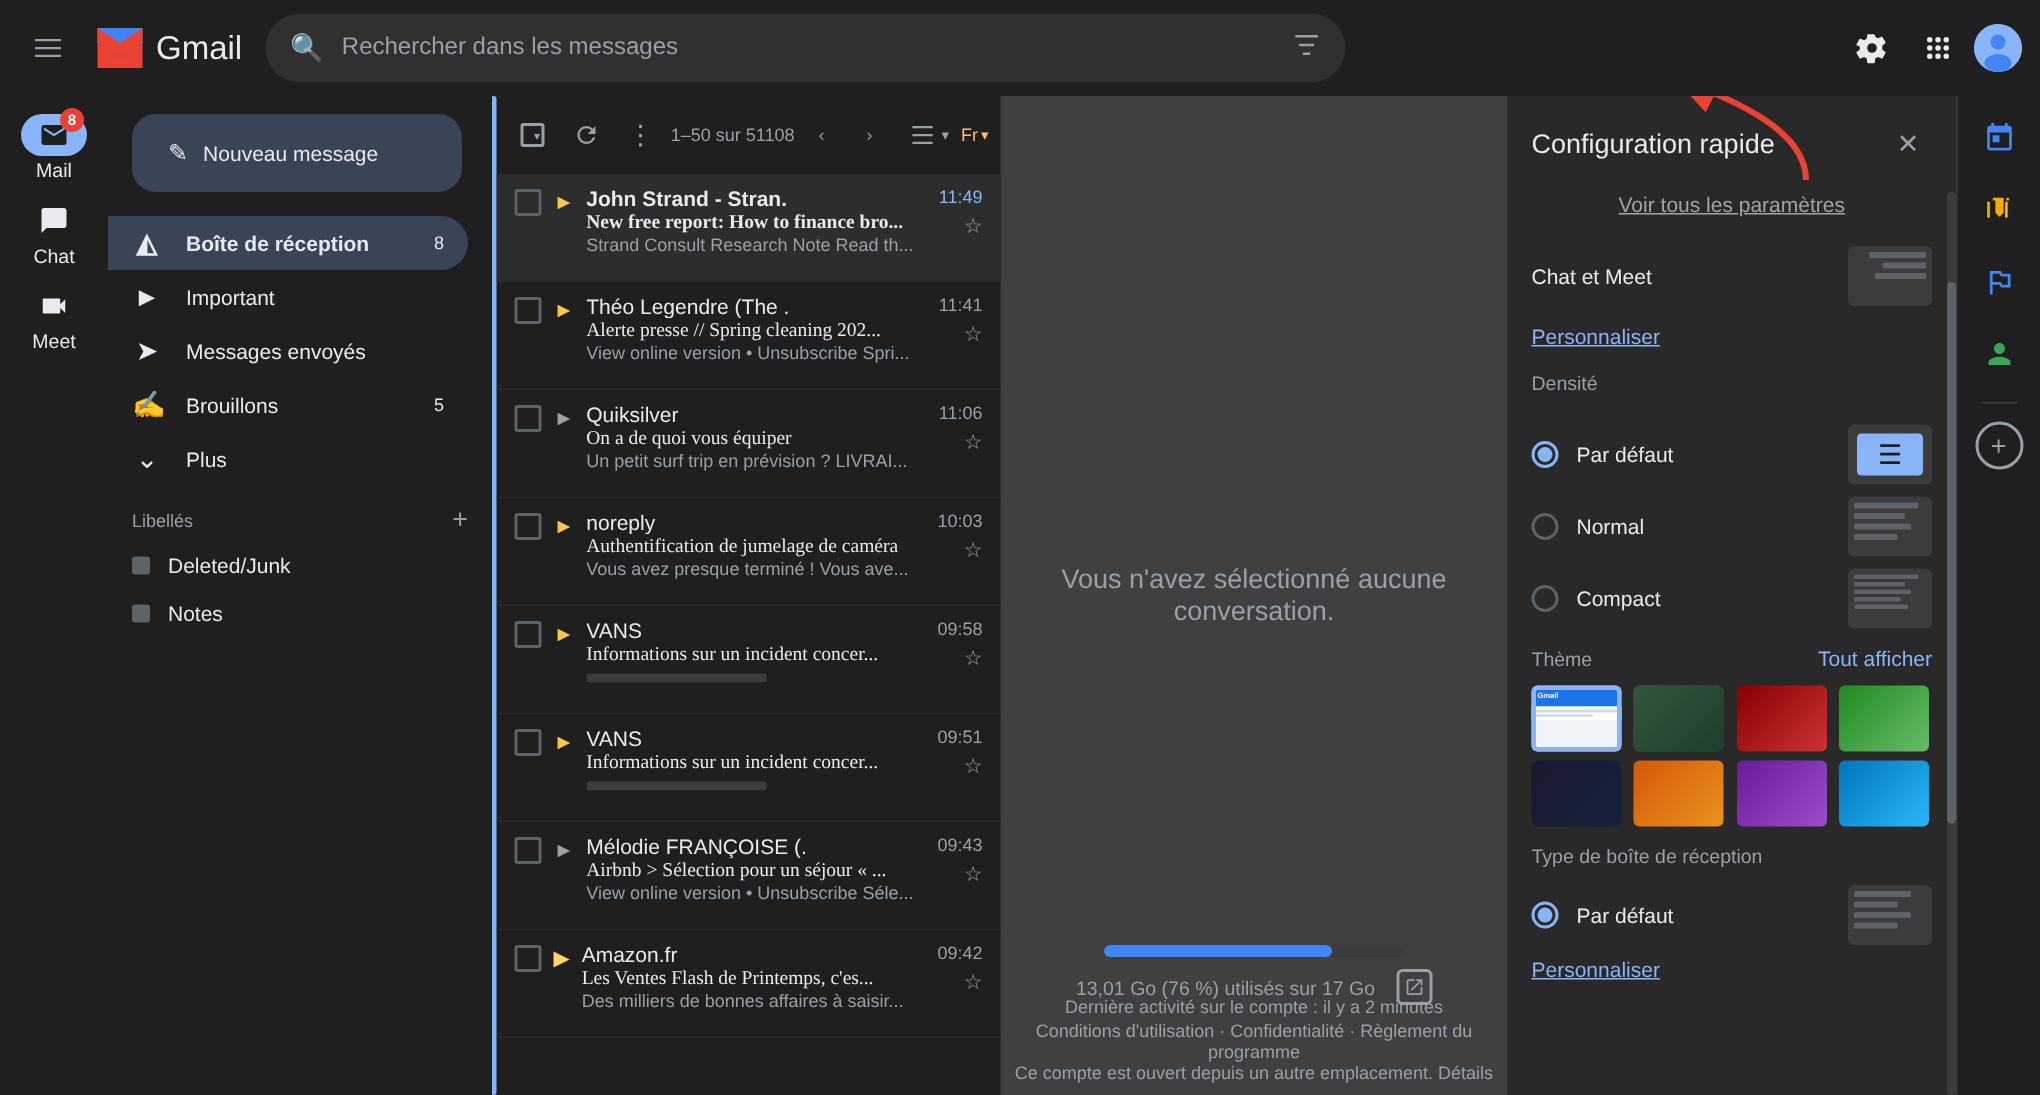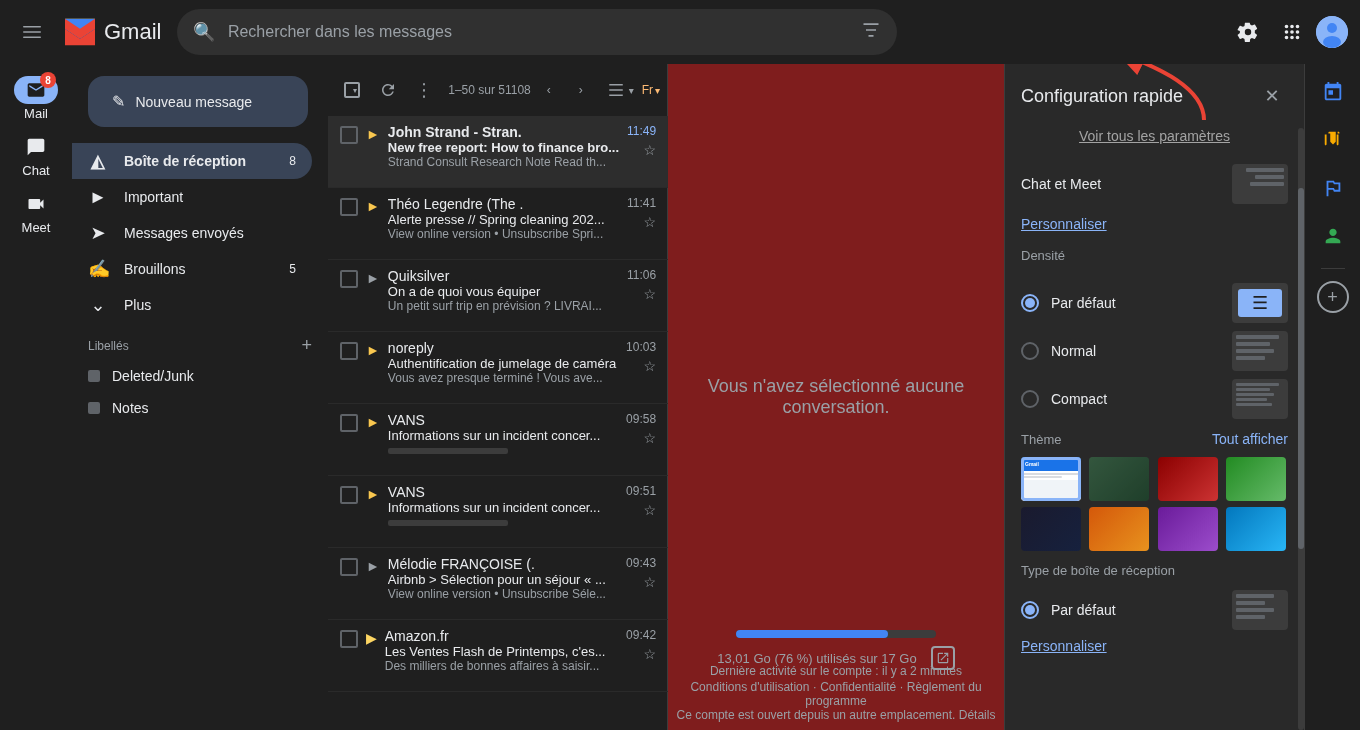--- a/index.html
+++ b/index.html
@@ -51,30 +51,30 @@
     .pagination { margin-left: auto; display: flex; align-items: center; gap: 4px; font-size: 12px; color: #9aa0a6; }
     .pagination-btn { width: 28px; height: 28px; border-radius: 50%; display: flex; align-items: center; justify-content: center; cursor: pointer; color: #9aa0a6; }
     .view-options { display: flex; align-items: center; gap: 4px; color: #9aa0a6; font-size: 12px; margin-left: 8px; }
     .blue-left-bar { width: 3px; background: #8ab4f8; border-radius: 0 2px 2px 0; }
     .email-item { display: flex; align-items: flex-start; padding: 8px 12px; cursor: pointer; border-bottom: 1px solid #2a2a2a; position: relative; gap: 8px; min-height: 72px; }
     .email-item.unread { background: #2d2d2d; }
     .email-checkbox { width: 18px; height: 18px; border: 2px solid #5f6368; border-radius: 2px; flex-shrink: 0; margin-top: 2px; }
     .email-content { flex: 1; min-width: 0; }
     .email-sender { font-size: 14px; font-weight: 600; color: #e8eaed; white-space: nowrap; overflow: hidden; text-overflow: ellipsis; }
     .email-sender.read { font-weight: 400; }
-    .email-subject { font-size: 13px; color: #e8eaed; white-space: nowrap; overflow: hidden; text-overflow: ellipsis; font-weight: 600; }
+    .email-subject { font-size: 13px; color: #e8eaed; white-space: nowrap; overflow: hidden; text-overflow: ellipsis; font-weight: 600; font-family: Liberation Serif, serif; }
     .email-subject.read { font-weight: 400; }
     .email-preview { font-size: 12px; color: #9aa0a6; white-space: nowrap; overflow: hidden; text-overflow: ellipsis; }
     .email-meta { display: flex; flex-direction: column; align-items: flex-end; gap: 4px; flex-shrink: 0; }
     .email-time { font-size: 12px; color: #9aa0a6; }
     .email-time.unread { color: #8ab4f8; }
     .star-icon { color: #9aa0a6; font-size: 14px; cursor: pointer; }
 
     
-    .main-content { flex: 1; background: #7f1d1d; display: flex; flex-direction: column; align-items: center; justify-content: center; position: relative; }
+    .main-content { flex: 1; background: #404040; display: flex; flex-direction: column; align-items: center; justify-content: center; position: relative; }
     .no-conversation { text-align: center; color: #9aa0a6; font-size: 18px; }
     .storage-info { position: absolute; bottom: 60px; text-align: center; }
     .storage-bar { width: 200px; height: 8px; background: #3c3c3c; border-radius: 4px; margin: 8px auto; }
     .storage-fill { height: 100%; width: 76%; background: #4285f4; border-radius: 4px; }
     .storage-text { font-size: 13px; color: #9aa0a6; }
     .storage-external { width: 24px; height: 24px; border: 2px solid #9aa0a6; border-radius: 4px; display: inline-flex; align-items: center; justify-content: center; margin-left: 8px; cursor: pointer; vertical-align: middle; }
     .footer-links { position: absolute; bottom: 8px; text-align: center; font-size: 12px; color: #9aa0a6; }
     .footer-links a { color: #9aa0a6; text-decoration: none; }
 
     

